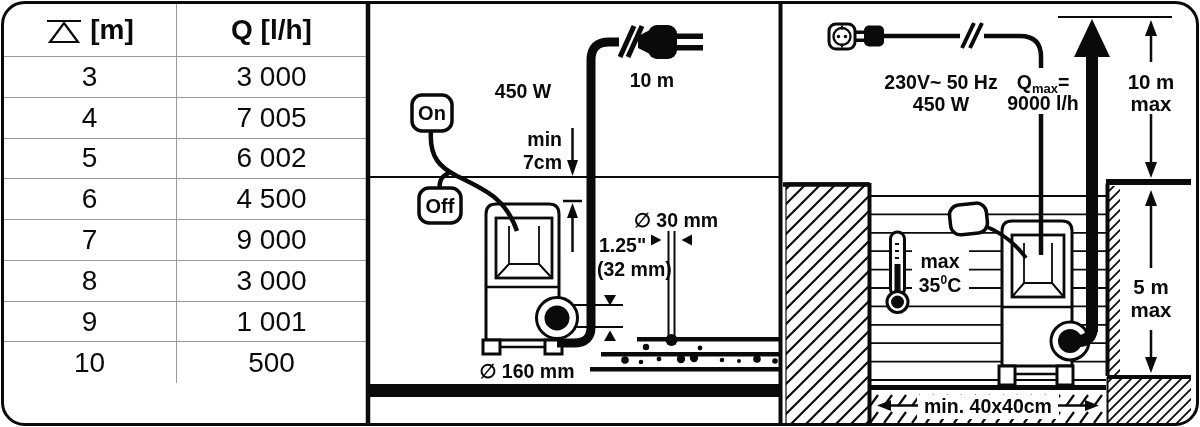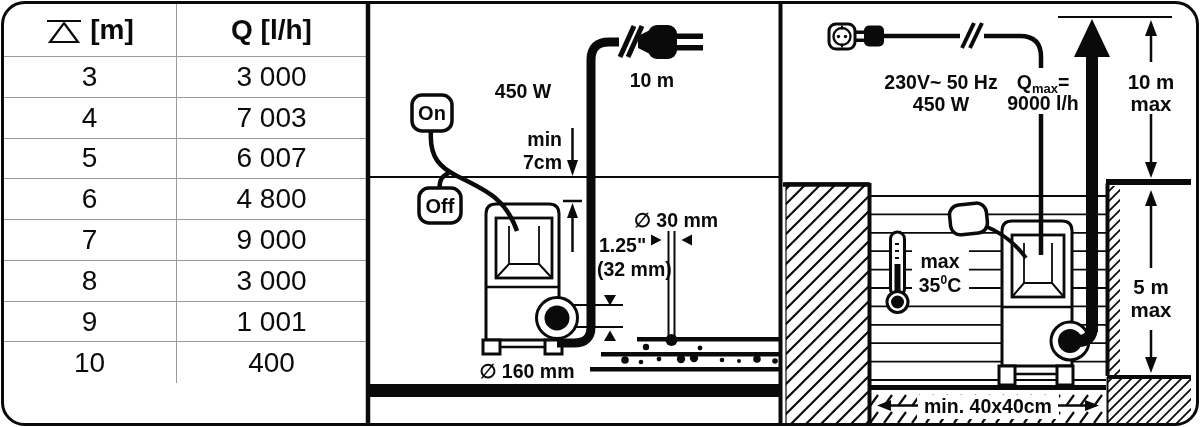--- a/index.html
+++ b/index.html
@@ -36,45 +36,45 @@
         <span>[m]</span>
       </div>
       <div class="th">Q [l/h]</div>
     </div>
     <div class="tr">
       <div class="td c1">3</div>
       <div class="td">3 000</div>
     </div>
     <div class="tr">
       <div class="td c1">4</div>
-      <div class="td">7 003</div>
+      <div class="td">7 005</div>
     </div>
     <div class="tr">
       <div class="td c1">5</div>
-      <div class="td">6 007</div>
+      <div class="td">6 002</div>
     </div>
     <div class="tr">
       <div class="td c1">6</div>
-      <div class="td">4 800</div>
+      <div class="td">4 500</div>
     </div>
     <div class="tr">
       <div class="td c1">7</div>
       <div class="td">9 000</div>
     </div>
     <div class="tr">
       <div class="td c1">8</div>
       <div class="td">3 000</div>
     </div>
     <div class="tr">
       <div class="td c1">9</div>
       <div class="td">1 001</div>
     </div>
     <div class="tr">
       <div class="td c1">10</div>
-      <div class="td">400</div>
+      <div class="td">500</div>
     </div>
   </div>
 
   <svg class="diagram-svg" width="1200" height="427" viewBox="0 0 1200 427">
     <defs>
       <clipPath id="frameClip">
           <rect x="3" y="3" width="1194" height="421" rx="21"></rect>
         </clipPath>
       <pattern id="hbig" patternUnits="userSpaceOnUse" width="15" height="15">
         <path d="M-3 3 L3 -3 M0 15 L15 0 M12 18 L18 12" stroke="#0a0a0a" stroke-width="2.2" fill="none"></path>

